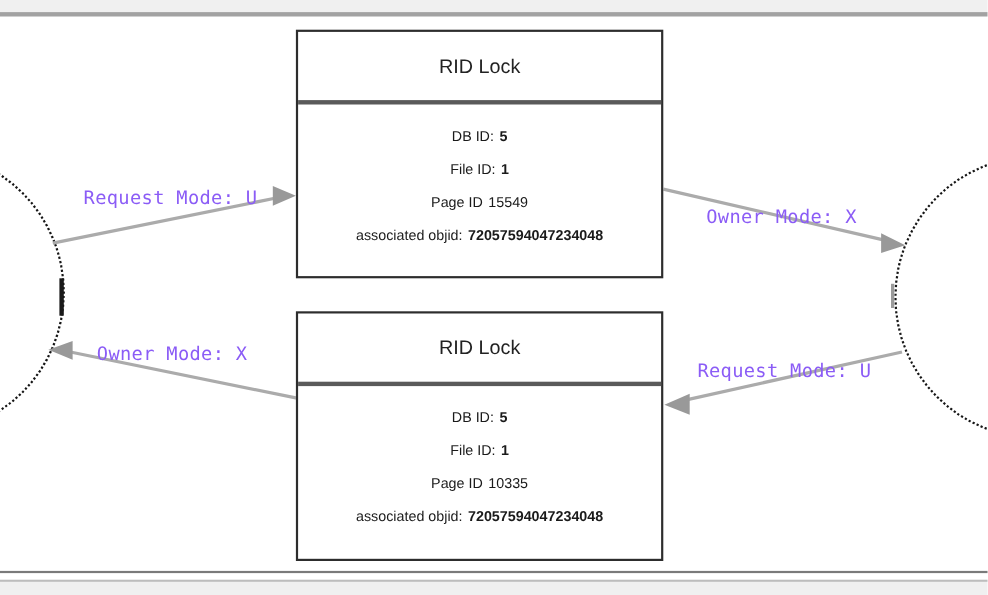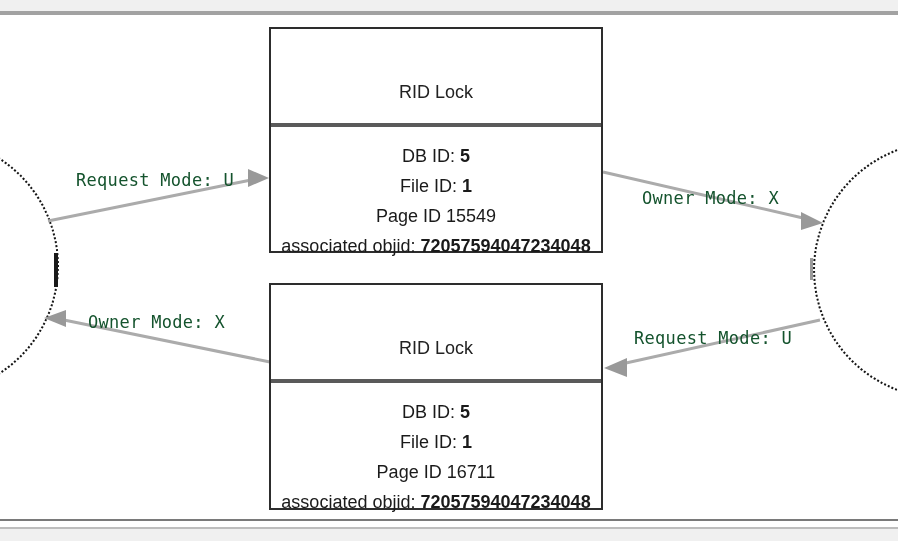--- a/index.html
+++ b/index.html
@@ -38,21 +38,21 @@
   svg.arrow-layer { position: absolute; left: 0; top: 0; }
   .edge-line { stroke: #ababab; stroke-width: 3; }
   .edge-head { fill: #999999; }
 
   
   .edge-label {
     position: absolute;
     font-family: "DejaVu Sans Mono", "Liberation Mono", monospace;
     font-size: 17px;
     letter-spacing: 0.3px;
-    color: #14532d;
+    color: #8b5cf6;
     white-space: nowrap;
   }
 
   
   .lock-box {
     position: absolute;
     left: 269px;
     width: 334px;
     box-sizing: border-box;
     border: 2px solid #2d2d2d;
@@ -61,29 +61,28 @@
   .lock-box.top-box    { top: 27px;  height: 226px; }
   .lock-box.bottom-box { top: 283px; height: 227px; }
   .lock-title {
     height: 62px;
     display: flex;
     align-items: center;
     justify-content: center;
     font-size: 18px;
     color: #222222;
     border-bottom: 4px solid #5a5a5a;
-    margin-top: 32px;
   }
   .lock-body { padding-top: 14px; }
   .lock-row {
     display: flex;
     justify-content: center;
     gap: 5px;
     line-height: 30px;
-    font-size: 18px;
+    font-size: 13px;
     color: #1a1a1a;
     white-space: nowrap;
   }
   .lock-row .val-bold { font-weight: bold; }
   .lock-row .val-normal { font-weight: normal; }
 </style>
 </head>
 <body>
 
 <div class="canvas">
@@ -146,21 +145,21 @@
       <div class="lock-row">
         <span>DB ID:</span>
         <span class="val-bold">5</span>
       </div>
       <div class="lock-row">
         <span>File ID:</span>
         <span class="val-bold">1</span>
       </div>
       <div class="lock-row">
         <span>Page ID</span>
-        <span class="val-normal">16711</span>
+        <span class="val-normal">10335</span>
       </div>
       <div class="lock-row">
         <span>associated objid:</span>
         <span class="val-bold">72057594047234048</span>
       </div>
     </div>
   </div>
 
 </div>
 

